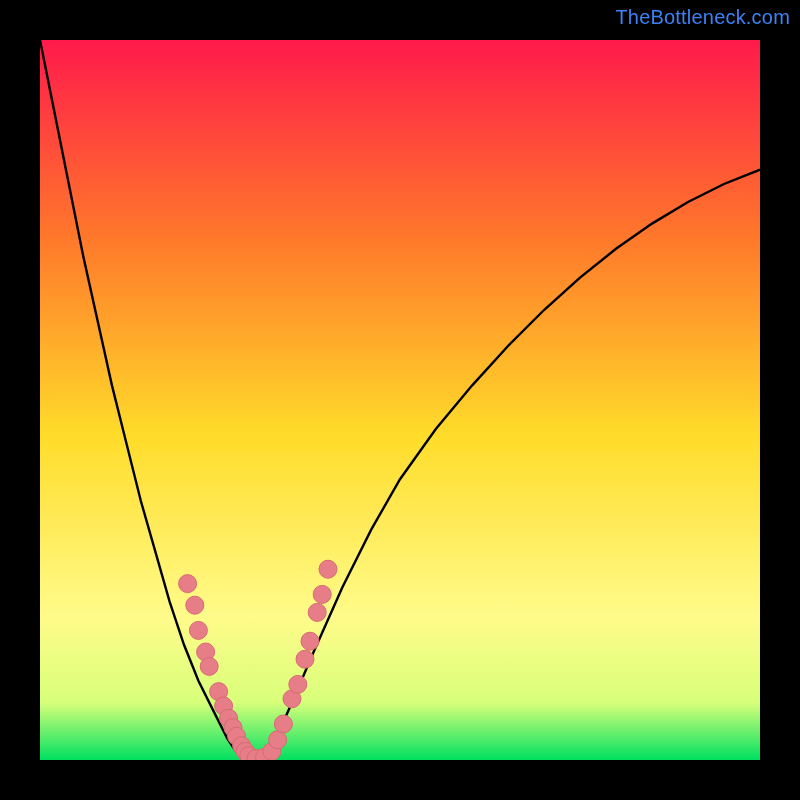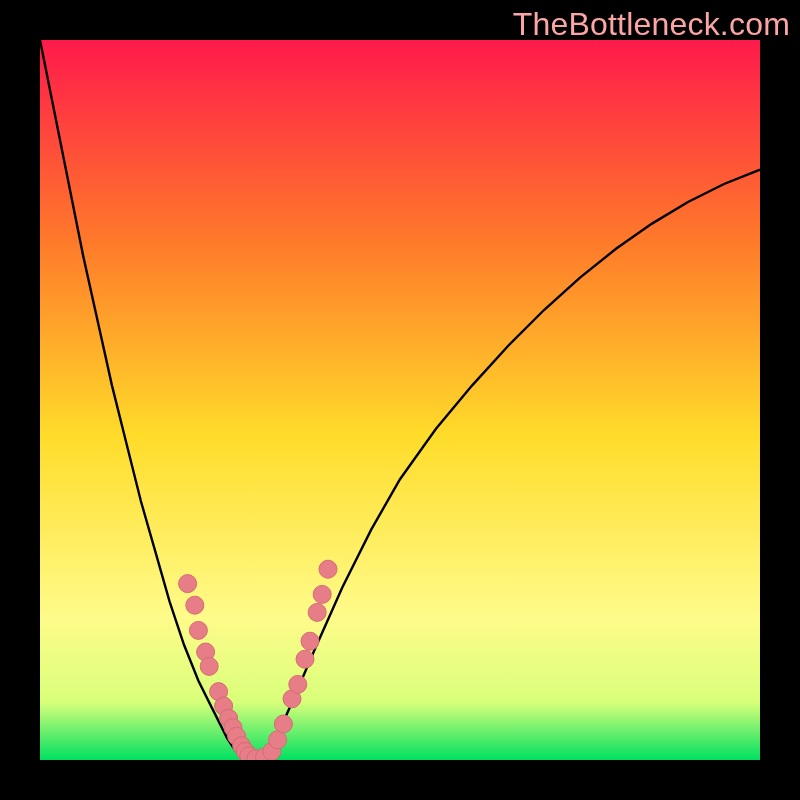--- a/index.html
+++ b/index.html
@@ -14,22 +14,22 @@
   .frame {
     position: relative;
     width: 800px;
     height: 800px;
     background: #000;
   }
   .watermark {
     position: absolute;
     top: 6px;
     right: 10px;
-    color: #fca5a5;
-    font-size: 32px;
+    color: #3b82f6;
+    font-size: 20px;
     font-weight: 500;
     letter-spacing: 0.2px;
     z-index: 10;
   }
   .plot-wrap {
     position: absolute;
     left: 40px;
     top: 40px;
     width: 720px;
     height: 720px;

